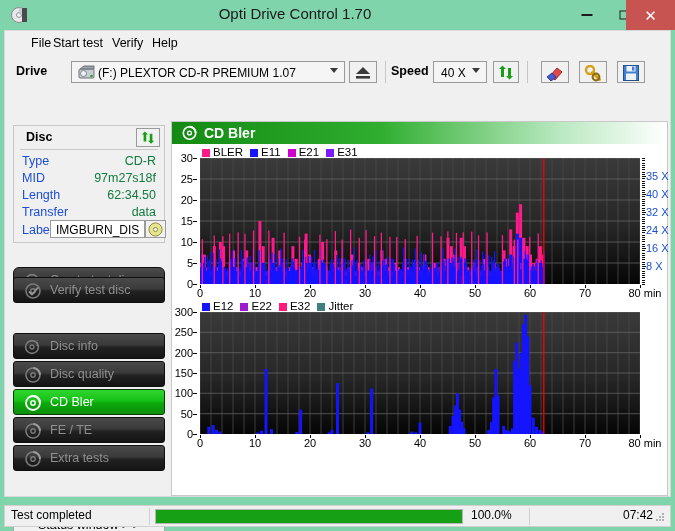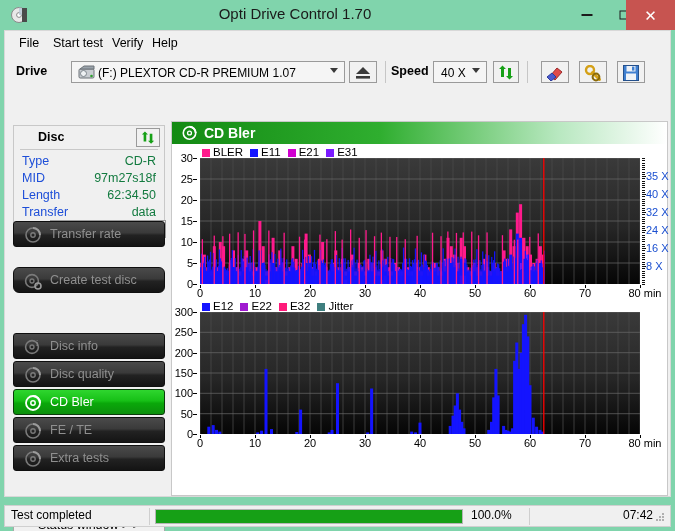--- a/index.html
+++ b/index.html
@@ -41,21 +41,21 @@
   .combo .txt{position:absolute;left:6px;top:4px;font-size:12px;white-space:nowrap;}
   .combo .arrow{position:absolute;right:6px;top:6px;width:0;height:0;
     border-left:4px solid transparent;border-right:4px solid transparent;border-top:5px solid #3a3a3a;}
   .drv-icon{position:absolute;left:6px;top:3px;width:17px;height:15px;}
   .btn-sq{position:absolute;background:#f1f1f1;border:1px solid #9a9a9a;box-sizing:border-box;cursor:default;}
   .sep-v{position:absolute;width:1px;background:#c6c6c6;}
 
   
   .disc-panel{position:absolute;left:8px;top:94px;width:152px;height:118px;
     background:#f0f0f0;border:1px solid #c8c8c8;box-sizing:border-box;}
-  .disc-head{position:absolute;left:16px;top:0;width:150px;height:22px;}
+  .disc-head{position:absolute;left:4px;top:0;width:150px;height:22px;}
   .disc-head .t{position:absolute;left:8px;top:4px;font-weight:bold;font-size:12.5px;}
   .disc-rule{position:absolute;left:6px;top:23px;width:138px;height:1px;background:#c8c8c8;}
   .disc-row{position:absolute;left:0;width:150px;height:17px;}
   .disc-row .k{position:absolute;left:8px;top:0;font-size:12.5px;color:#1d4ed8;}
   .disc-row .v{position:absolute;right:8px;top:0;font-size:12.5px;color:#127a3f;text-align:right;}
   .lbl-field{position:absolute;left:45px;top:189px;width:95px;height:18px;background:#fff;
     border:1px solid #9a9a9a;box-sizing:border-box;}
   .lbl-field span{position:absolute;left:5px;top:2px;font-size:12px;color:#000;}
 
   .navbtn{position:absolute;left:8px;width:152px;height:26px;box-sizing:border-box;
@@ -131,21 +131,21 @@
         </div>
     </div>
     <div class="winbtn close">
       <div class="g">✕</div>
     </div>
   </div>
 
   <div class="client">
 
     <div class="menubar">
-      <div class="menu-item" style="left:10px;">File</div>
+      <div class="menu-item" style="left:22px;">File</div>
       <div class="menu-item" style="left:44px;">Start test</div>
       <div class="menu-item" style="left:103px;">Verify</div>
       <div class="menu-item" style="left:143px;">Help</div>
     </div>
 
     <div class="driverow">
       <div class="lbl-drive">Drive</div>
 
       <div class="combo" style="left:66px;top:8px;width:274px;height:22px;">
         <div class="drv-icon">
@@ -246,39 +246,39 @@
     <div class="lbl-field">
       <span>IMGBURN_DIS</span>
     </div>
     <div class="btn-sq" style="left:140px;top:189px;width:21px;height:18px;">
       <svg width="15" height="15" viewBox="0 0 16 16" style="position:absolute;left:2px;top:1px;">
         <circle cx="8" cy="8" r="7" fill="#e8e48a" stroke="#8a8640"></circle>
         <circle cx="8" cy="8" r="2.2" fill="#fafafa" stroke="#8a8640"></circle>
       </svg>
     </div>
 
-    <div class="navbtn" style="top:190px;">
-      <span class="ni">
-        <svg width="18" height="18" viewBox="0 0 18 18">
-            <circle cx="9" cy="9" r="7" fill="none" stroke="#7a7a7a" stroke-width="1.6"></circle>
-            <circle cx="9" cy="9" r="2.2" fill="none" stroke="#7a7a7a" stroke-width="1.4"></circle>
-            <path d="M9 2 A7 7 0 0 1 16 9" stroke="#9a9a9a" stroke-width="2" fill="none"></path>
-          </svg>
-      </span>
-      <span class="nt">Transfer rate</span>
-    </div>
     <div class="navbtn" style="top:236px;border-radius:6px;">
       <span class="ni">
         <svg width="18" height="18" viewBox="0 0 18 18">
             <circle cx="8" cy="9" r="6.4" fill="none" stroke="#7a7a7a" stroke-width="1.6"></circle>
             <circle cx="8" cy="9" r="2" fill="none" stroke="#7a7a7a" stroke-width="1.3"></circle>
             <circle cx="14" cy="14" r="3" fill="none" stroke="#9a9a9a" stroke-width="1.6"></circle>
           </svg>
       </span>
       <span class="nt">Create test disc</span>
+    </div>
+    <div class="navbtn" style="top:246px;">
+      <span class="ni">
+        <svg width="18" height="18" viewBox="0 0 18 18">
+            <circle cx="9" cy="9" r="7" fill="none" stroke="#7a7a7a" stroke-width="1.6"></circle>
+            <circle cx="9" cy="9" r="2.2" fill="none" stroke="#7a7a7a" stroke-width="1.4"></circle>
+            <path d="M5 9.5 L8 12.5 L14 5.5" stroke="#9a9a9a" stroke-width="1.8" fill="none"></path>
+          </svg>
+      </span>
+      <span class="nt">Verify test disc</span>
     </div>
     <div class="navbtn" style="top:302px;">
       <span class="ni">
         <svg width="18" height="18" viewBox="0 0 18 18">
             <circle cx="8" cy="9" r="6.4" fill="none" stroke="#7a7a7a" stroke-width="1.6"></circle>
             <circle cx="8" cy="9" r="2" fill="none" stroke="#7a7a7a" stroke-width="1.3"></circle>
             <text x="12" y="8" font-size="8" fill="#9a9a9a" font-family="Liberation Serif, serif">i</text>
           </svg>
       </span>
       <span class="nt">Disc info</span>

